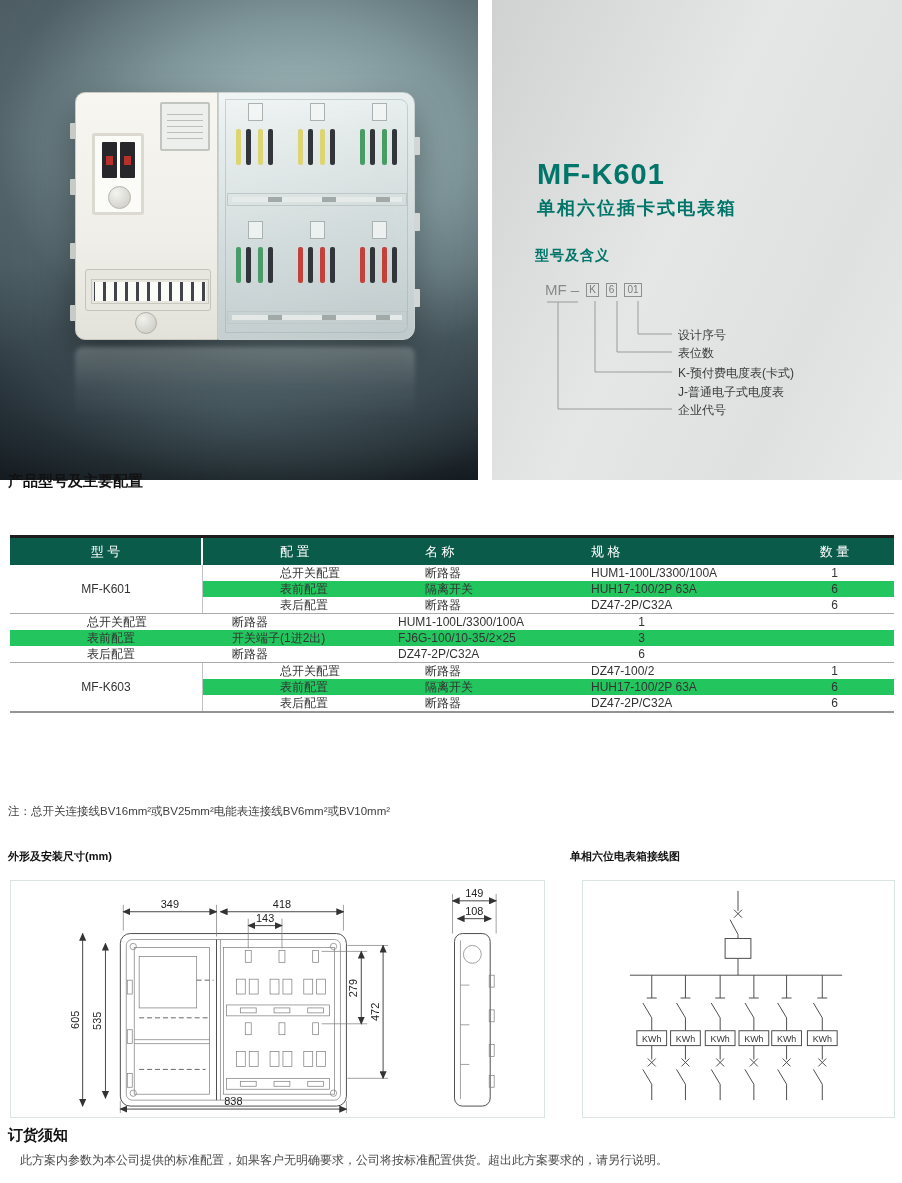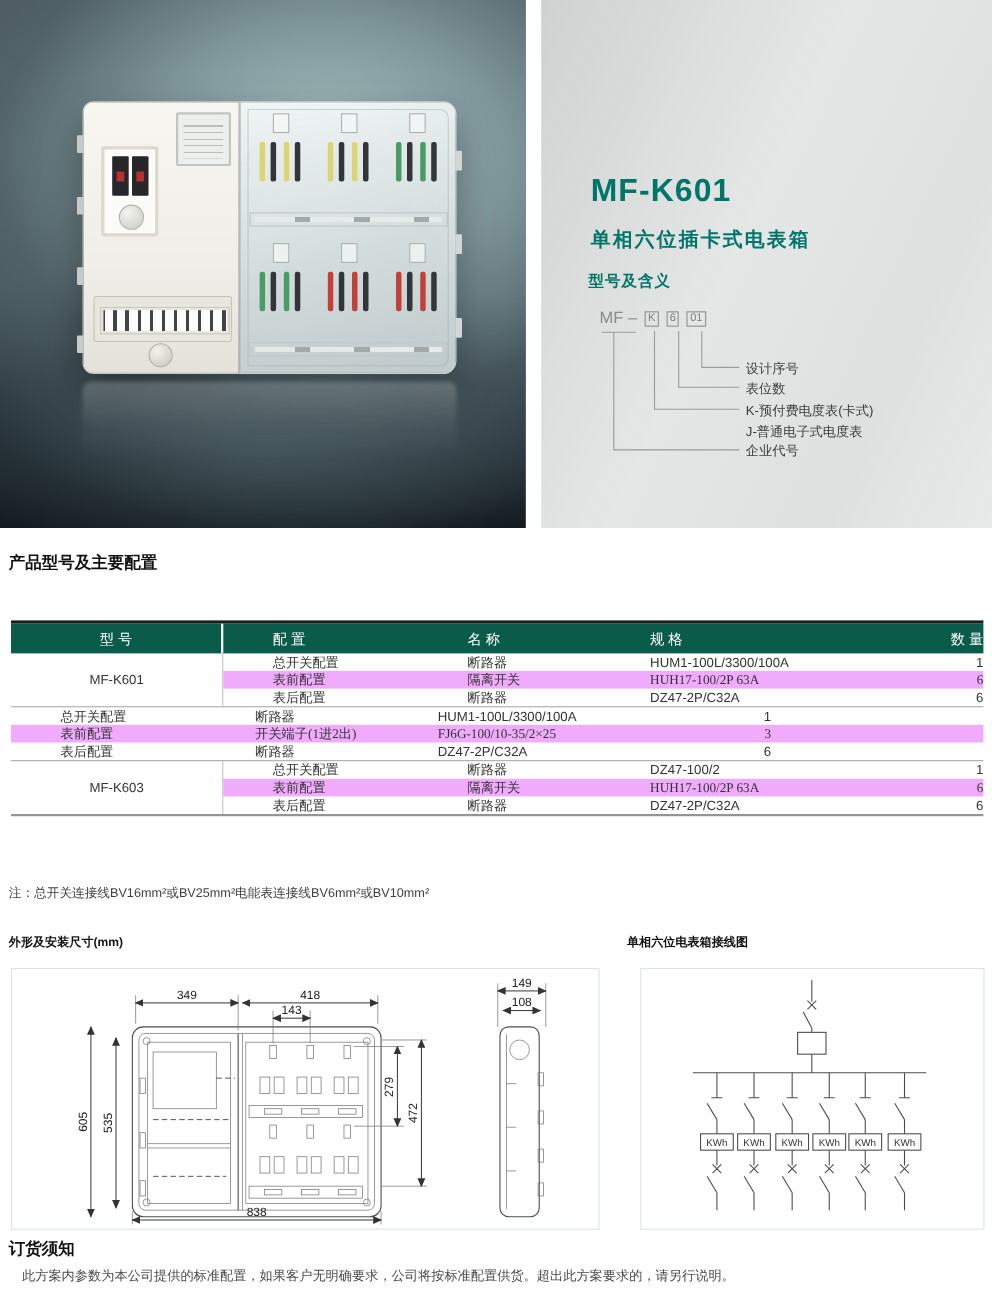--- a/index.html
+++ b/index.html
@@ -36,43 +36,43 @@
   .rail{position:absolute;left:8px;width:180px;height:13px;background:rgba(230,235,234,.95);border:1px solid #bfc8c7;
     background-image:repeating-linear-gradient(90deg,transparent 0 40px,#a2aaa9 40px 54px);background-clip:content-box;padding:3px 4px;box-sizing:border-box;}
   .hinge-r{position:absolute;right:-6px;width:6px;height:18px;background:#d2d7d6;border-radius:1px;}
   .reflection{position:absolute;left:75px;top:347px;width:340px;height:72px;border-radius:8px;
     background:linear-gradient(180deg,rgba(225,232,230,.25),rgba(225,232,230,.06) 55%,transparent);filter:blur(2px);}
 
   
   .info-panel{position:absolute;left:492px;top:0;width:410px;height:480px;
     background:linear-gradient(115deg,#cfd2d1 0%,#e5e7e6 45%,#dee1e0 75%,#e8eae9 100%);}
   .prod-model{position:absolute;left:45px;top:158px;font-size:29px;font-weight:bold;color:#00766a;letter-spacing:1px;}
-  .prod-name{position:absolute;left:45px;top:196px;font-size:18px;font-weight:bold;color:#00766a;letter-spacing:2px;margin-top:10px;}
+  .prod-name{position:absolute;left:45px;top:196px;font-size:18px;font-weight:bold;color:#00766a;letter-spacing:2px;}
   .code-title{position:absolute;left:43px;top:247px;font-size:14px;font-weight:bold;color:#00766a;letter-spacing:1px;}
   .code-line{position:absolute;left:53px;top:281px;font-size:15px;color:#8a8a8a;display:flex;align-items:center;}
   .code-box{display:inline-block;border:1px solid #8f8f8f;color:#7c7c7c;font-size:10px;line-height:12px;padding:0 2px;margin-left:7px;}
   .code-svg{position:absolute;left:0;top:0;width:410px;height:480px;pointer-events:none;}
   .code-label{position:absolute;left:186px;font-size:12px;color:#3c3c3c;white-space:nowrap;}
 
   
-  .tbl-title{position:absolute;left:8px;top:502px;font-size:15px;font-weight:bold;color:#111;}
-  .tbl{position:absolute;left:10px;top:535px;width:884px;border-top:3px solid #1d1d1d;border-bottom:2px solid #949494;margin-top:29px;}
+  .tbl-title{position:absolute;left:8px;top:472px;font-size:15px;font-weight:bold;color:#111;}
+  .tbl{position:absolute;left:10px;top:535px;width:884px;border-top:3px solid #1d1d1d;border-bottom:2px solid #949494;}
   .th-row{display:flex;height:27px;align-items:center;background:#0b5b4b;color:#fff;font-size:13px;}
   .th-row .c1{border-right:2px solid #fff;box-sizing:border-box;height:27px;line-height:27px;}
   .c1{width:193px;text-align:center;}
-  .c2{width:167px;padding-left:45px;box-sizing:border-box;}
+  .c2{width:167px;padding-left:77px;box-sizing:border-box;}
   .c3{width:175px;padding-left:55px;box-sizing:border-box;}
   .c4{width:230px;padding-left:46px;box-sizing:border-box;}
-  .c5{width:119px;text-align:right;}
+  .c5{width:119px;text-align:center;}
   .grp{display:flex;font-size:12px;color:#333;}
   .grp + .grp{border-top:1px solid #ababab;}
   .grp .c1{display:flex;align-items:center;justify-content:center;border-right:1px solid #c3c3c3;box-sizing:border-box;}
   .grp-rows{flex:1;}
   .r{display:flex;height:16px;align-items:center;}
-  .r.alt{background:#f0abfc;font-family:Liberation Serif, serif;}
+  .r.alt{background:#22c55e;}
   .tbl-note{position:absolute;left:8px;top:804px;font-size:11.5px;color:#3f3f3f;}
 
   
   .sec-h{position:absolute;font-size:11px;font-weight:bold;color:#111;}
   .dim-box{position:absolute;left:10px;top:880px;width:535px;height:238px;border:1px solid #dbe5df;background:#fff;box-sizing:border-box;}
   .wire-box{position:absolute;left:582px;top:880px;width:313px;height:238px;border:1px solid #dbe5df;background:#fff;box-sizing:border-box;}
   .dim-box svg,.wire-box svg{display:block;width:100%;height:100%;}
   svg .ln{stroke:#4d4d4d;stroke-width:1;fill:none;}
   svg .thin{stroke:#7a7a7a;stroke-width:.7;fill:none;}
   svg .dash{stroke:#555;stroke-width:.9;fill:none;stroke-dasharray:5 3;}

